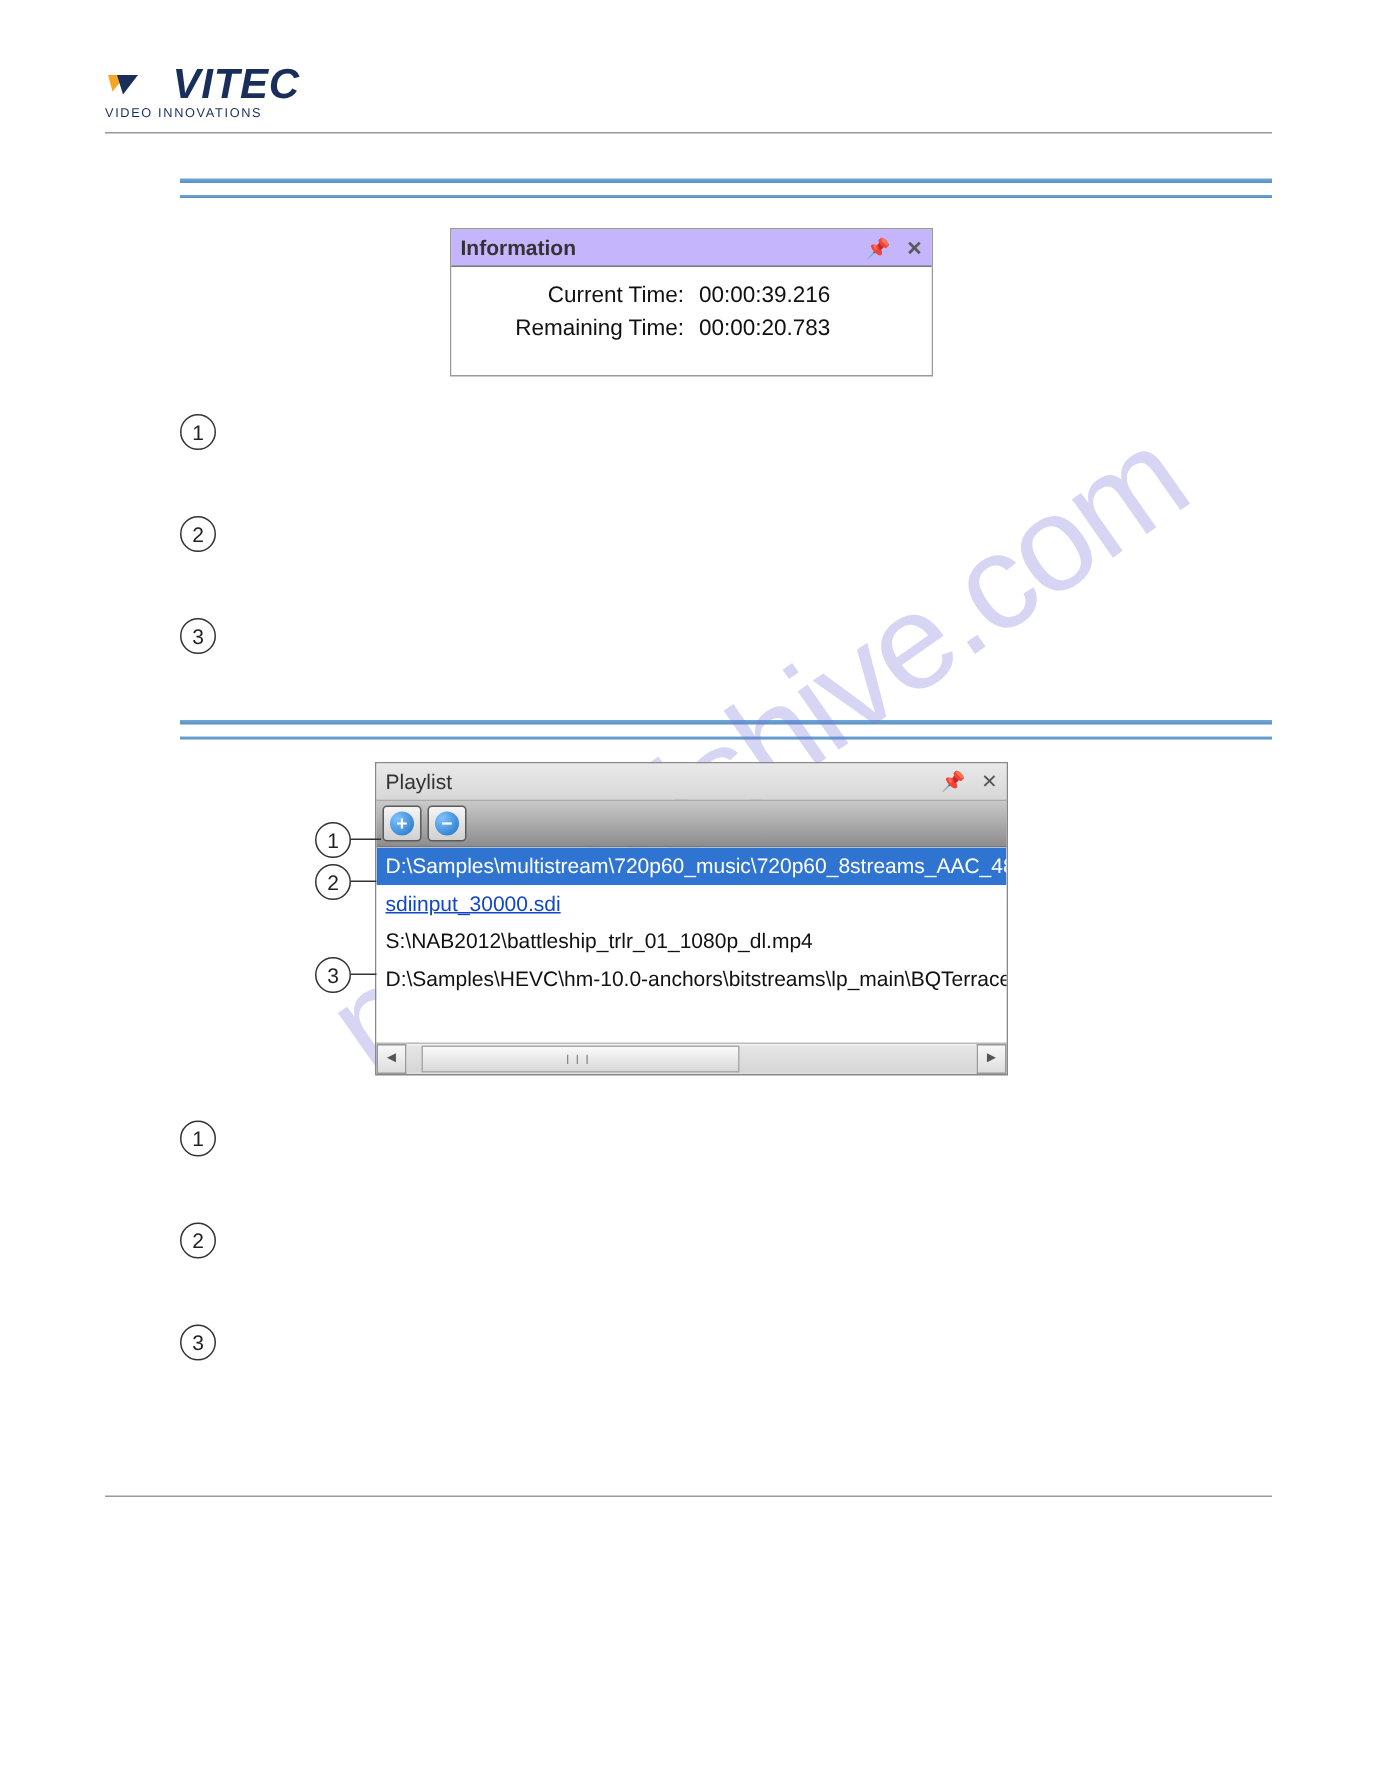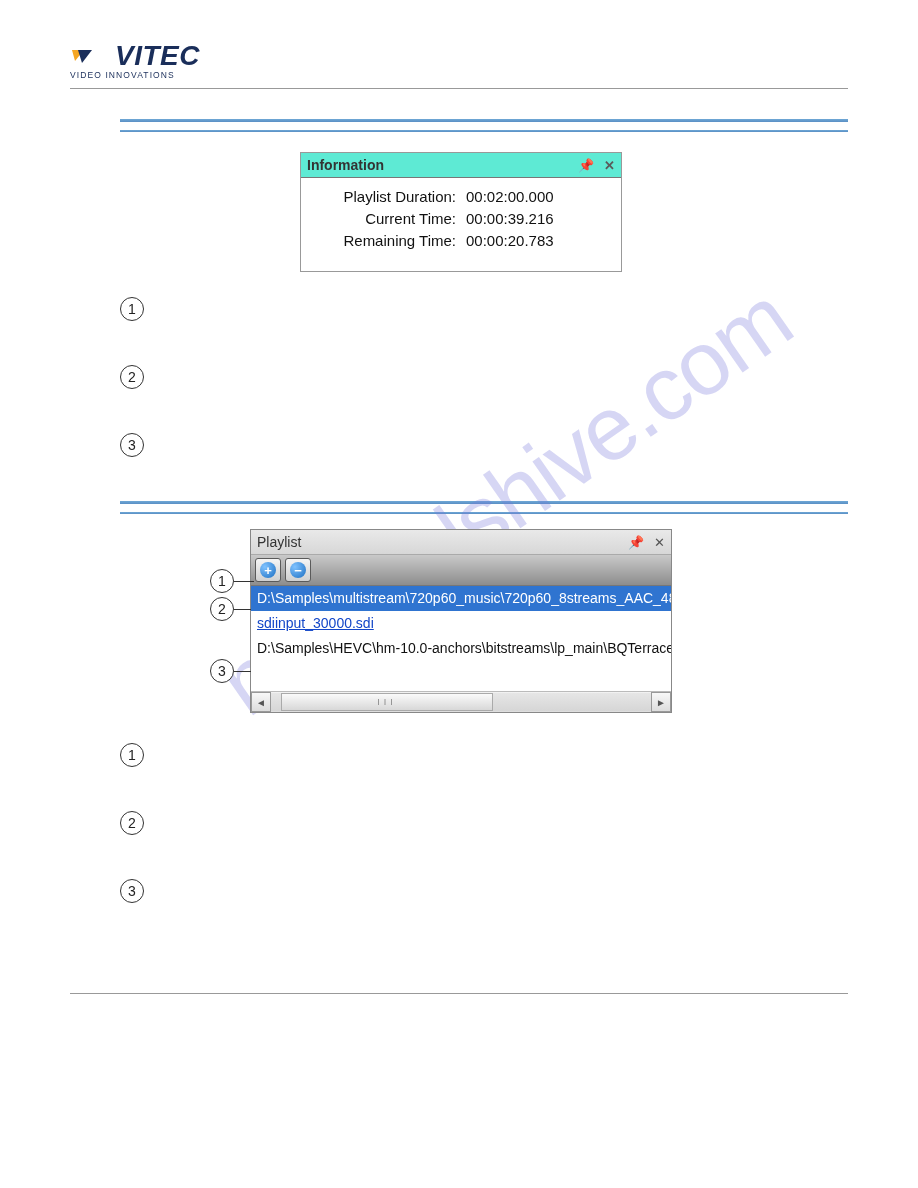--- a/index.html
+++ b/index.html
@@ -81,21 +81,21 @@
     margin-bottom: 44px;
   }
   
   .info-panel {
     width: 320px;
     border: 1px solid #999;
     margin-left: 180px;
     margin-bottom: 10px;
   }
   .panel-title-bar {
-    background: #5eead4;
+    background: #c4b5fd;
     color: #333;
     font-size: 14px;
     font-weight: bold;
     padding: 4px 6px;
     display: flex;
     align-items: center;
     justify-content: space-between;
     border-bottom: 1px solid #777;
   }
   .panel-title-bar .controls {
@@ -316,24 +316,20 @@
     <div class="info-panel" style="margin-top:20px;">
       <div class="panel-title-bar">
         <span>Information</span>
         <span class="controls">
           <span>📌</span>
           <span>✕</span>
         </span>
       </div>
       <div class="info-body">
         <div class="info-row">
-          <span class="lbl">Playlist Duration:</span>
-          <span class="val">00:02:00.000</span>
-        </div>
-        <div class="info-row">
           <span class="lbl">Current Time:</span>
           <span class="val">00:00:39.216</span>
         </div>
         <div class="info-row">
           <span class="lbl">Remaining Time:</span>
           <span class="val">00:00:20.783</span>
         </div>
       </div>
     </div>
 
@@ -373,20 +369,21 @@
           <div class="tb-btn">
             <span class="disc plus">+</span>
           </div>
           <div class="tb-btn">
             <span class="disc minus">−</span>
           </div>
         </div>
         <div class="playlist-body">
           <div class="playlist-line selected">D:\Samples\multistream\720p60_music\720p60_8streams_AAC_48k</div>
           <div class="playlist-line link">sdiinput_30000.sdi</div>
+          <div class="playlist-line">S:\NAB2012\battleship_trlr_01_1080p_dl.mp4</div>
           <div class="playlist-line">D:\Samples\HEVC\hm-10.0-anchors\bitstreams\lp_main\BQTerrace_</div>
         </div>
         <div class="playlist-scroll">
           <div class="scroll-arrow">◄</div>
           <div class="scroll-track">
             <div class="scroll-thumb">III</div>
           </div>
           <div class="scroll-arrow">►</div>
         </div>
       </div>

